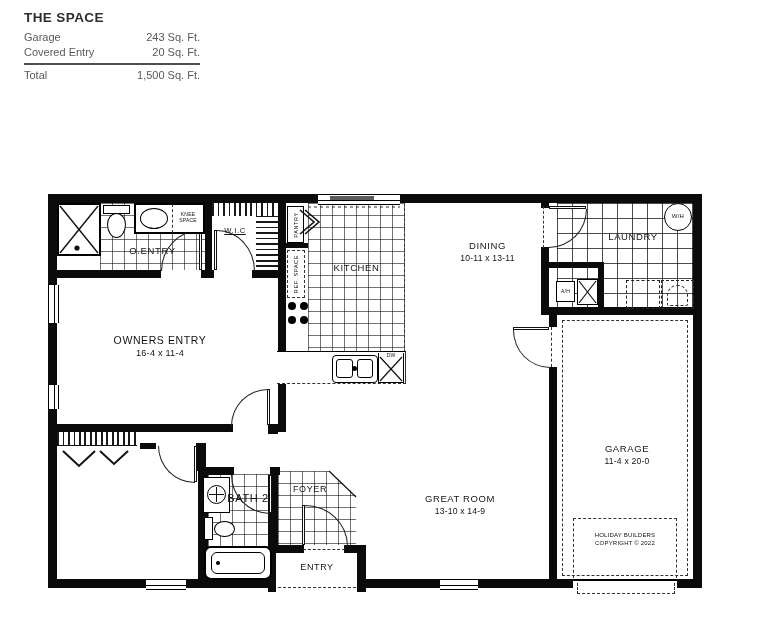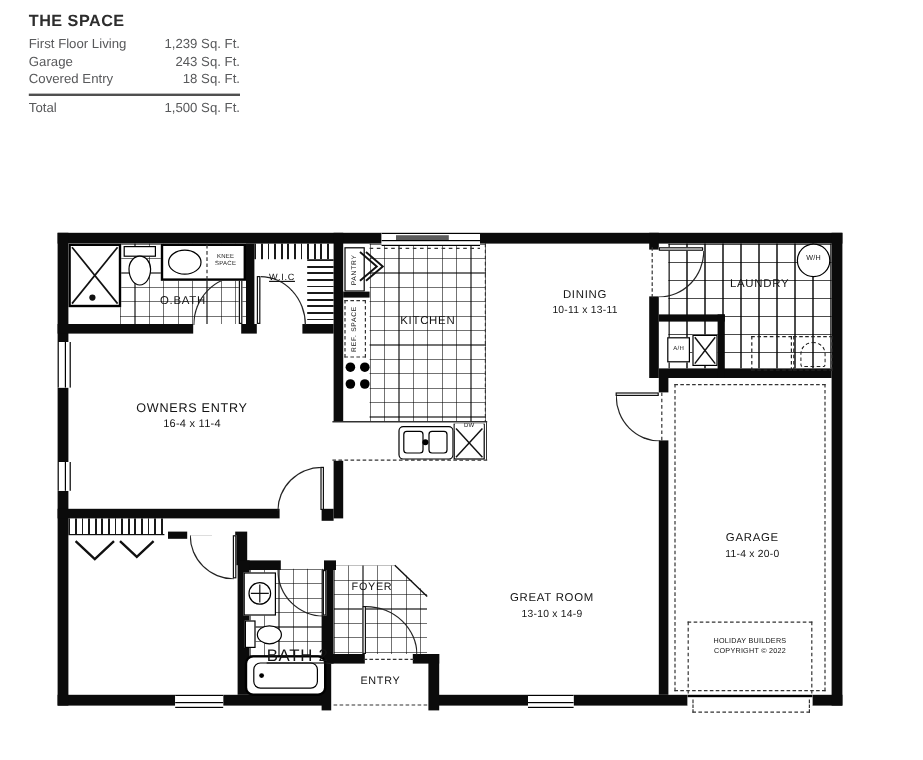--- a/index.html
+++ b/index.html
@@ -45,30 +45,26 @@
   svg.overlay{position:absolute;left:0;top:0;pointer-events:none;}
 </style>
 </head>
 <body>
 
 <div id="page">
 
   <div id="titleblock">
     <div class="tb-title">THE SPACE</div>
     <div class="tb-row">
-      <span>First Floor Living</span>
-      <span>1,239 Sq. Ft.</span>
-    </div>
-    <div class="tb-row">
       <span>Garage</span>
       <span>243 Sq. Ft.</span>
     </div>
     <div class="tb-row">
       <span>Covered Entry</span>
-      <span>18 Sq. Ft.</span>
+      <span>20 Sq. Ft.</span>
     </div>
     <div class="tb-rule"></div>
     <div class="tb-row">
       <span>Total</span>
       <span>1,500 Sq. Ft.</span>
     </div>
   </div>
 
   <div class="tile" style="left:100px;top:203px;width:105px;height:67px;"></div>
   <div class="hatch-v" style="left:212px;top:203px;width:66px;height:13px;"></div>
@@ -238,40 +234,40 @@
         <line x1="596" y1="281" x2="579" y2="303"></line>
     </g>
     <g stroke="#111" stroke-width="1">
       <line x1="216.5" y1="487" x2="216.5" y2="502"></line>
         <line x1="209" y1="494.5" x2="224" y2="494.5"></line>
     </g>
     <line x1="308" y1="207" x2="400" y2="207" stroke="#333" stroke-width="1" stroke-dasharray="3 3"></line>
   </svg>
 
   <div class="rlabel" style="left:100px;top:244px;width:105px;">
-    <span>O.BATH</span>
+    <span>O.ENTRY</span>
   </div>
   <div class="rlabel" style="left:210px;top:224px;width:50px;font-size:7.6px;text-decoration:underline;">
     <span>W.I.C</span>
   </div>
   <div class="rlabel" style="left:308px;top:261px;width:97px;">
     <span>KITCHEN</span>
   </div>
   <div class="rlabel" style="left:430px;top:239px;width:115px;">
     <div>DINING</div>
     <div class="dims">10-11 x 13-11</div>
   </div>
   <div class="rlabel" style="left:577px;top:230px;width:112px;">
     <span>LAUNDRY</span>
   </div>
   <div class="rlabel" style="left:80px;top:334px;width:160px;font-size:10.5px;">
     <div>OWNERS ENTRY</div>
     <div class="dims" style="font-size:9.2px;">16-4 x 11-4</div>
   </div>
-  <div class="rlabel" style="left:220px;top:540px;width:56px;font-size:14px;text-decoration:underline;">
+  <div class="rlabel" style="left:220px;top:492px;width:56px;font-size:11px;">
     <span>BATH 2</span>
   </div>
   <div class="rlabel" style="left:282px;top:483px;width:56px;font-size:9px;">
     <span>FOYER</span>
   </div>
   <div class="rlabel" style="left:282px;top:561px;width:70px;font-size:9px;">
     <span>ENTRY</span>
   </div>
   <div class="rlabel" style="left:395px;top:492px;width:130px;">
     <div>GREAT ROOM</div>

